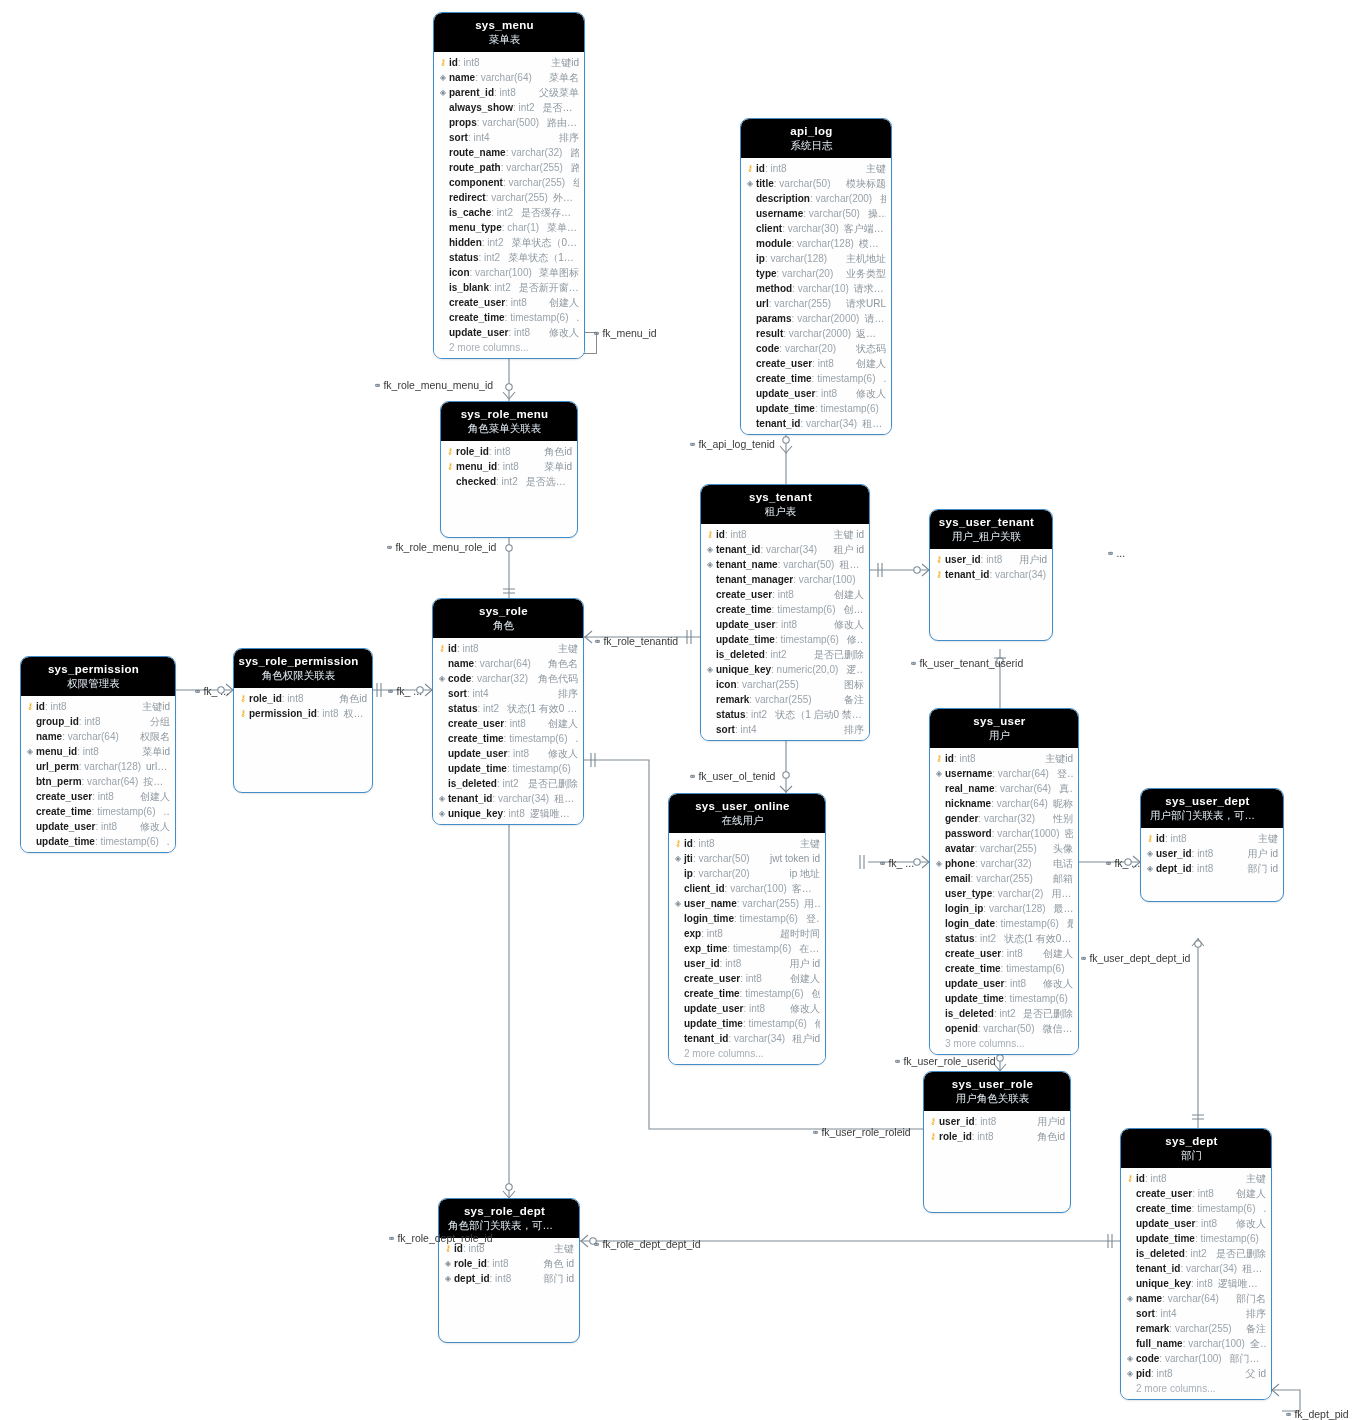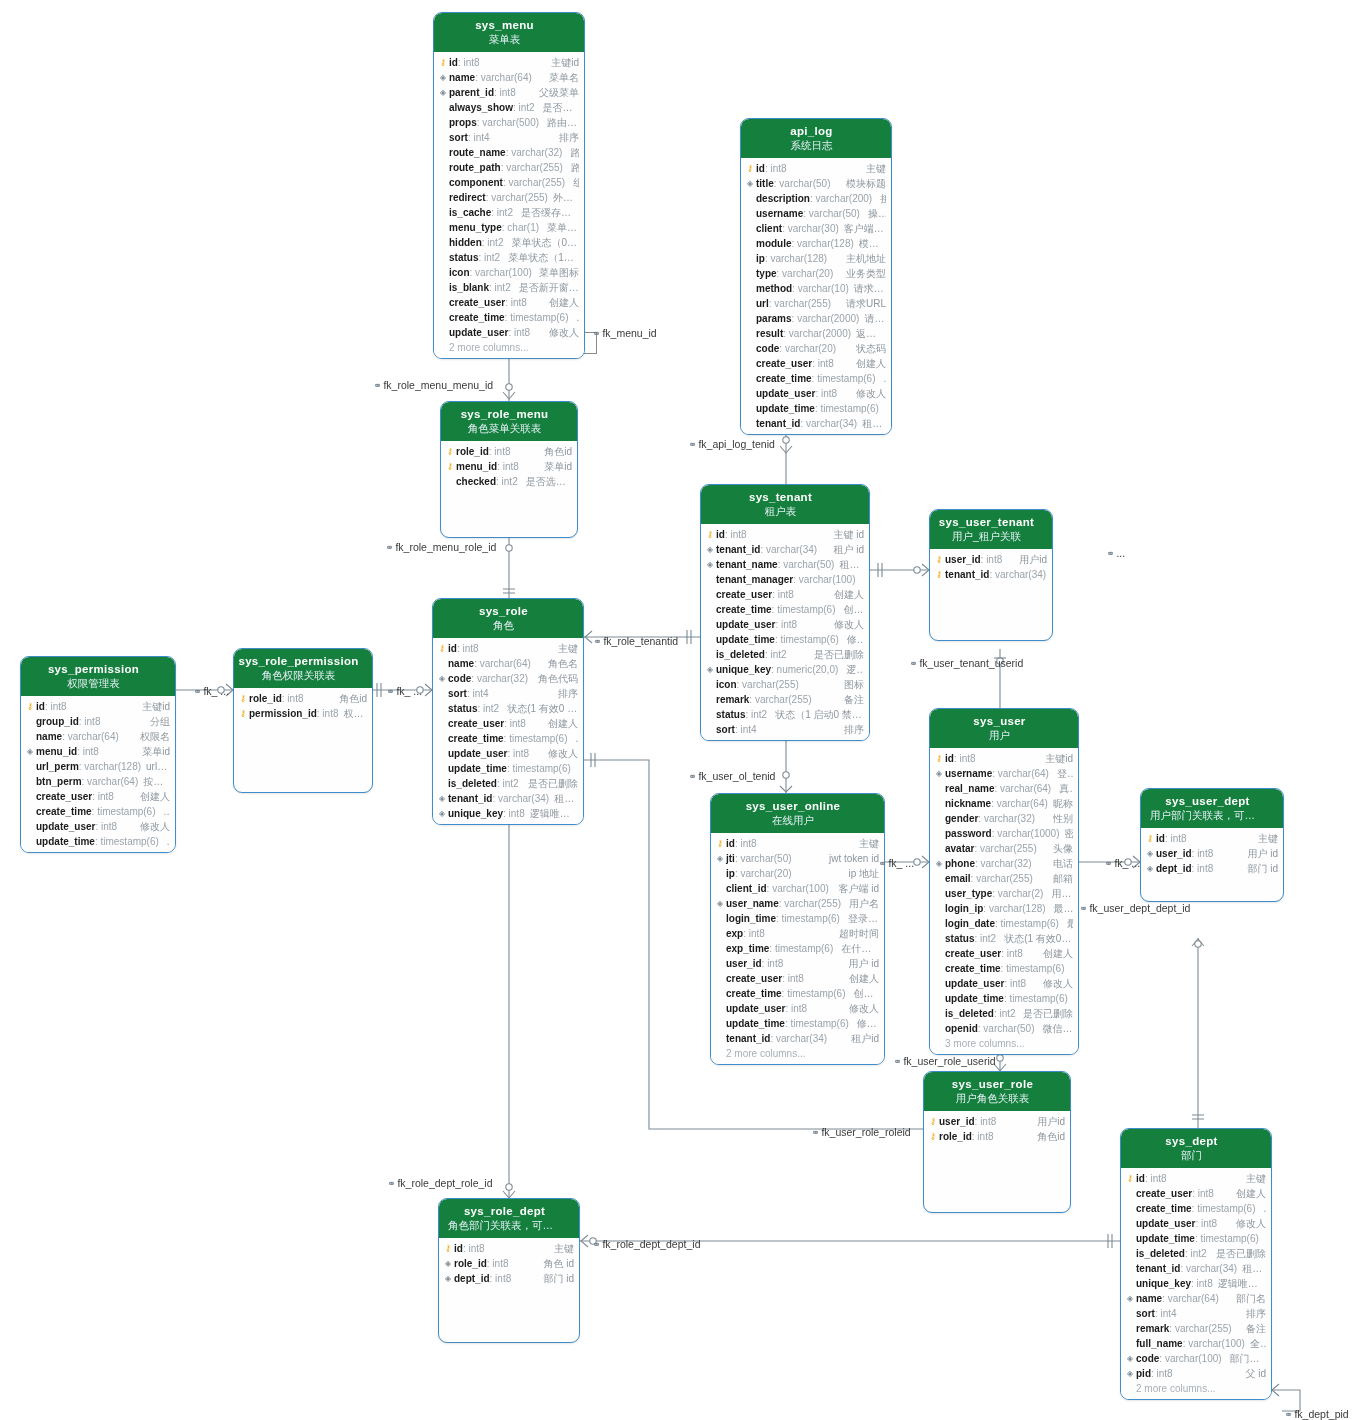--- a/index.html
+++ b/index.html
@@ -4,21 +4,21 @@
 <style>
   html,body{margin:0;padding:0;background:#ffffff;}
   body{width:1362px;height:1420px;position:relative;overflow:hidden;
        font-family:"Liberation Sans","DejaVu Sans",sans-serif;}
   #canvas{position:absolute;left:0;top:0;width:1362px;height:1420px;}
   svg.links{position:absolute;left:0;top:0;width:1362px;height:1420px;pointer-events:none;}
 
   .tbl{position:absolute;background:#fefefe;border:1px solid #3f8ccb;
        border-radius:9px;box-sizing:border-box;overflow:hidden;
        box-shadow:0 1px 2px rgba(0,0,0,.10);}
-  .thead{background:#15803d;color:#fff;text-align:center;padding:5px 13px 6px 4px;border-radius:8px 8px 0 0;}
+  .thead{background:#000000;color:#fff;text-align:center;padding:5px 13px 6px 4px;border-radius:8px 8px 0 0;}
   .tname{font-size:11.5px;font-weight:bold;letter-spacing:.3px;line-height:14px;}
   .tcmt{font-size:10.5px;line-height:14px;color:#e6f0f8;white-space:nowrap;overflow:hidden;text-overflow:ellipsis;padding:0 5px;}
   .cols{padding:3px 0 3px 0;background:#fefefe;}
   .col{display:flex;align-items:center;height:15px;padding:0 5px 0 3px;font-size:10px;white-space:nowrap;}
   .mk{width:12px;min-width:12px;text-align:center;font-size:9px;line-height:15px;color:#f0a500;}
   .mk.dia{color:#7d8b96;font-size:8px;}
   .cn{color:#1b1b1b;font-weight:bold;}
   .ct{color:#9aa3ab;font-weight:normal;}
   .cc{margin-left:auto;color:#8d969e;padding-left:5px;overflow:hidden;text-overflow:ellipsis;}
   .col.inline .cc{margin-left:3px;}
@@ -787,21 +787,21 @@
         </div>
         <div class="col inline">
           <span class="mk"></span>
           <span class="cn">openid</span>
           <span class="ct">: varchar(50)</span>
           <span class="cc trim">微信小程序 ...</span>
         </div>
         <div class="more">3 more columns...</div>
       </div>
     </div>
-    <div class="tbl" style="left: 710px; top: 793px; width: 175px;">
+    <div class="tbl" style="left: 668px; top: 793px; width: 158px;">
       <div class="thead">
         <div class="tname">sys_user_online</div>
         <div class="tcmt">在线用户</div>
       </div>
       <div class="cols">
         <div class="col">
           <span class="mk">⚷</span>
           <span class="cn">id</span>
           <span class="ct">: int8</span>
           <span class="cc trim">主键</span>
@@ -1057,19 +1057,19 @@
     <div class="fklbl" style="left: 688px; top: 438px;"><span class="ic">⚭</span><span>fk_api_log_tenid</span></div>
     <div class="fklbl" style="left: 385px; top: 541px;"><span class="ic">⚭</span><span>fk_role_menu_role_id</span></div>
     <div class="fklbl" style="left: 1106px; top: 547px;"><span class="ic">⚭</span><span>...</span></div>
     <div class="fklbl" style="left: 593px; top: 635px;"><span class="ic">⚭</span><span>fk_role_tenantid</span></div>
     <div class="fklbl" style="left: 193px; top: 685px;"><span class="ic">⚭</span><span>fk_ ...</span></div>
     <div class="fklbl" style="left: 386px; top: 685px;"><span class="ic">⚭</span><span>fk_ ...</span></div>
     <div class="fklbl" style="left: 909px; top: 657px;"><span class="ic">⚭</span><span>fk_user_tenant_userid</span></div>
     <div class="fklbl" style="left: 688px; top: 770px;"><span class="ic">⚭</span><span>fk_user_ol_tenid</span></div>
     <div class="fklbl" style="left: 878px; top: 857px;"><span class="ic">⚭</span><span>fk_ ...</span></div>
     <div class="fklbl" style="left: 1104px; top: 857px;"><span class="ic">⚭</span><span>fk_ ...</span></div>
-    <div class="fklbl" style="left: 1079px; top: 902px;"><span class="ic">⚭</span><span>fk_user_dept_dept_id</span></div>
+    <div class="fklbl" style="left: 1079px; top: 952px;"><span class="ic">⚭</span><span>fk_user_dept_dept_id</span></div>
     <div class="fklbl" style="left: 893px; top: 1055px;"><span class="ic">⚭</span><span>fk_user_role_userid</span></div>
     <div class="fklbl" style="left: 811px; top: 1126px;"><span class="ic">⚭</span><span>fk_user_role_roleid</span></div>
-    <div class="fklbl" style="left: 387px; top: 1177px;"><span class="ic">⚭</span><span>fk_role_dept_role_id</span></div>
+    <div class="fklbl" style="left: 387px; top: 1232px;"><span class="ic">⚭</span><span>fk_role_dept_role_id</span></div>
     <div class="fklbl" style="left: 592px; top: 1238px;"><span class="ic">⚭</span><span>fk_role_dept_dept_id</span></div>
     <div class="fklbl" style="left: 1284px; top: 1408px;"><span class="ic">⚭</span><span>fk_dept_pid</span></div>
   </div>
 
 </body></html>

